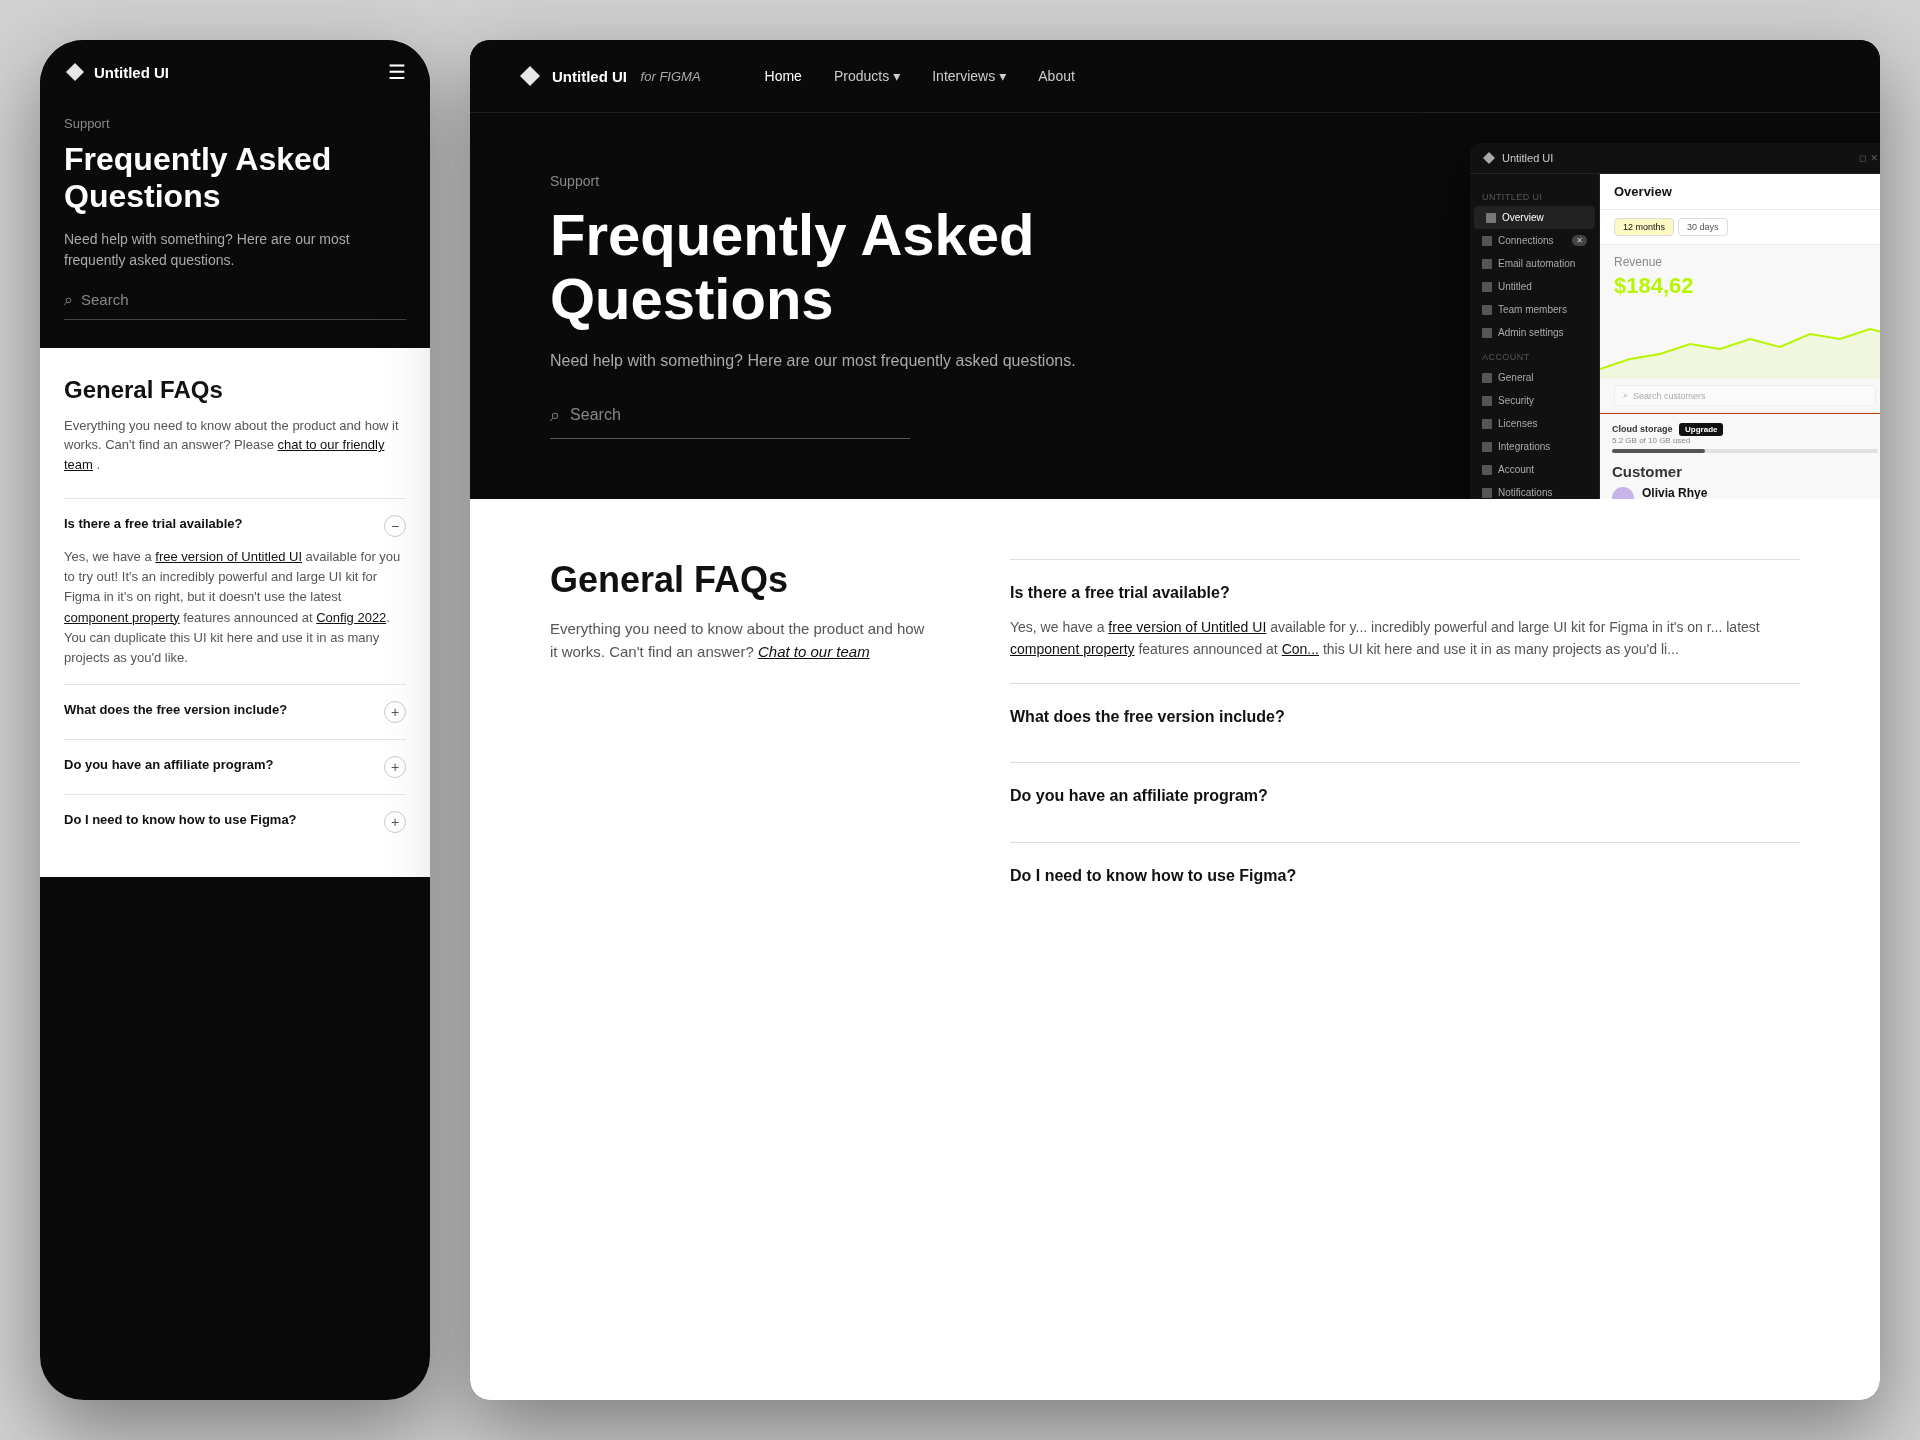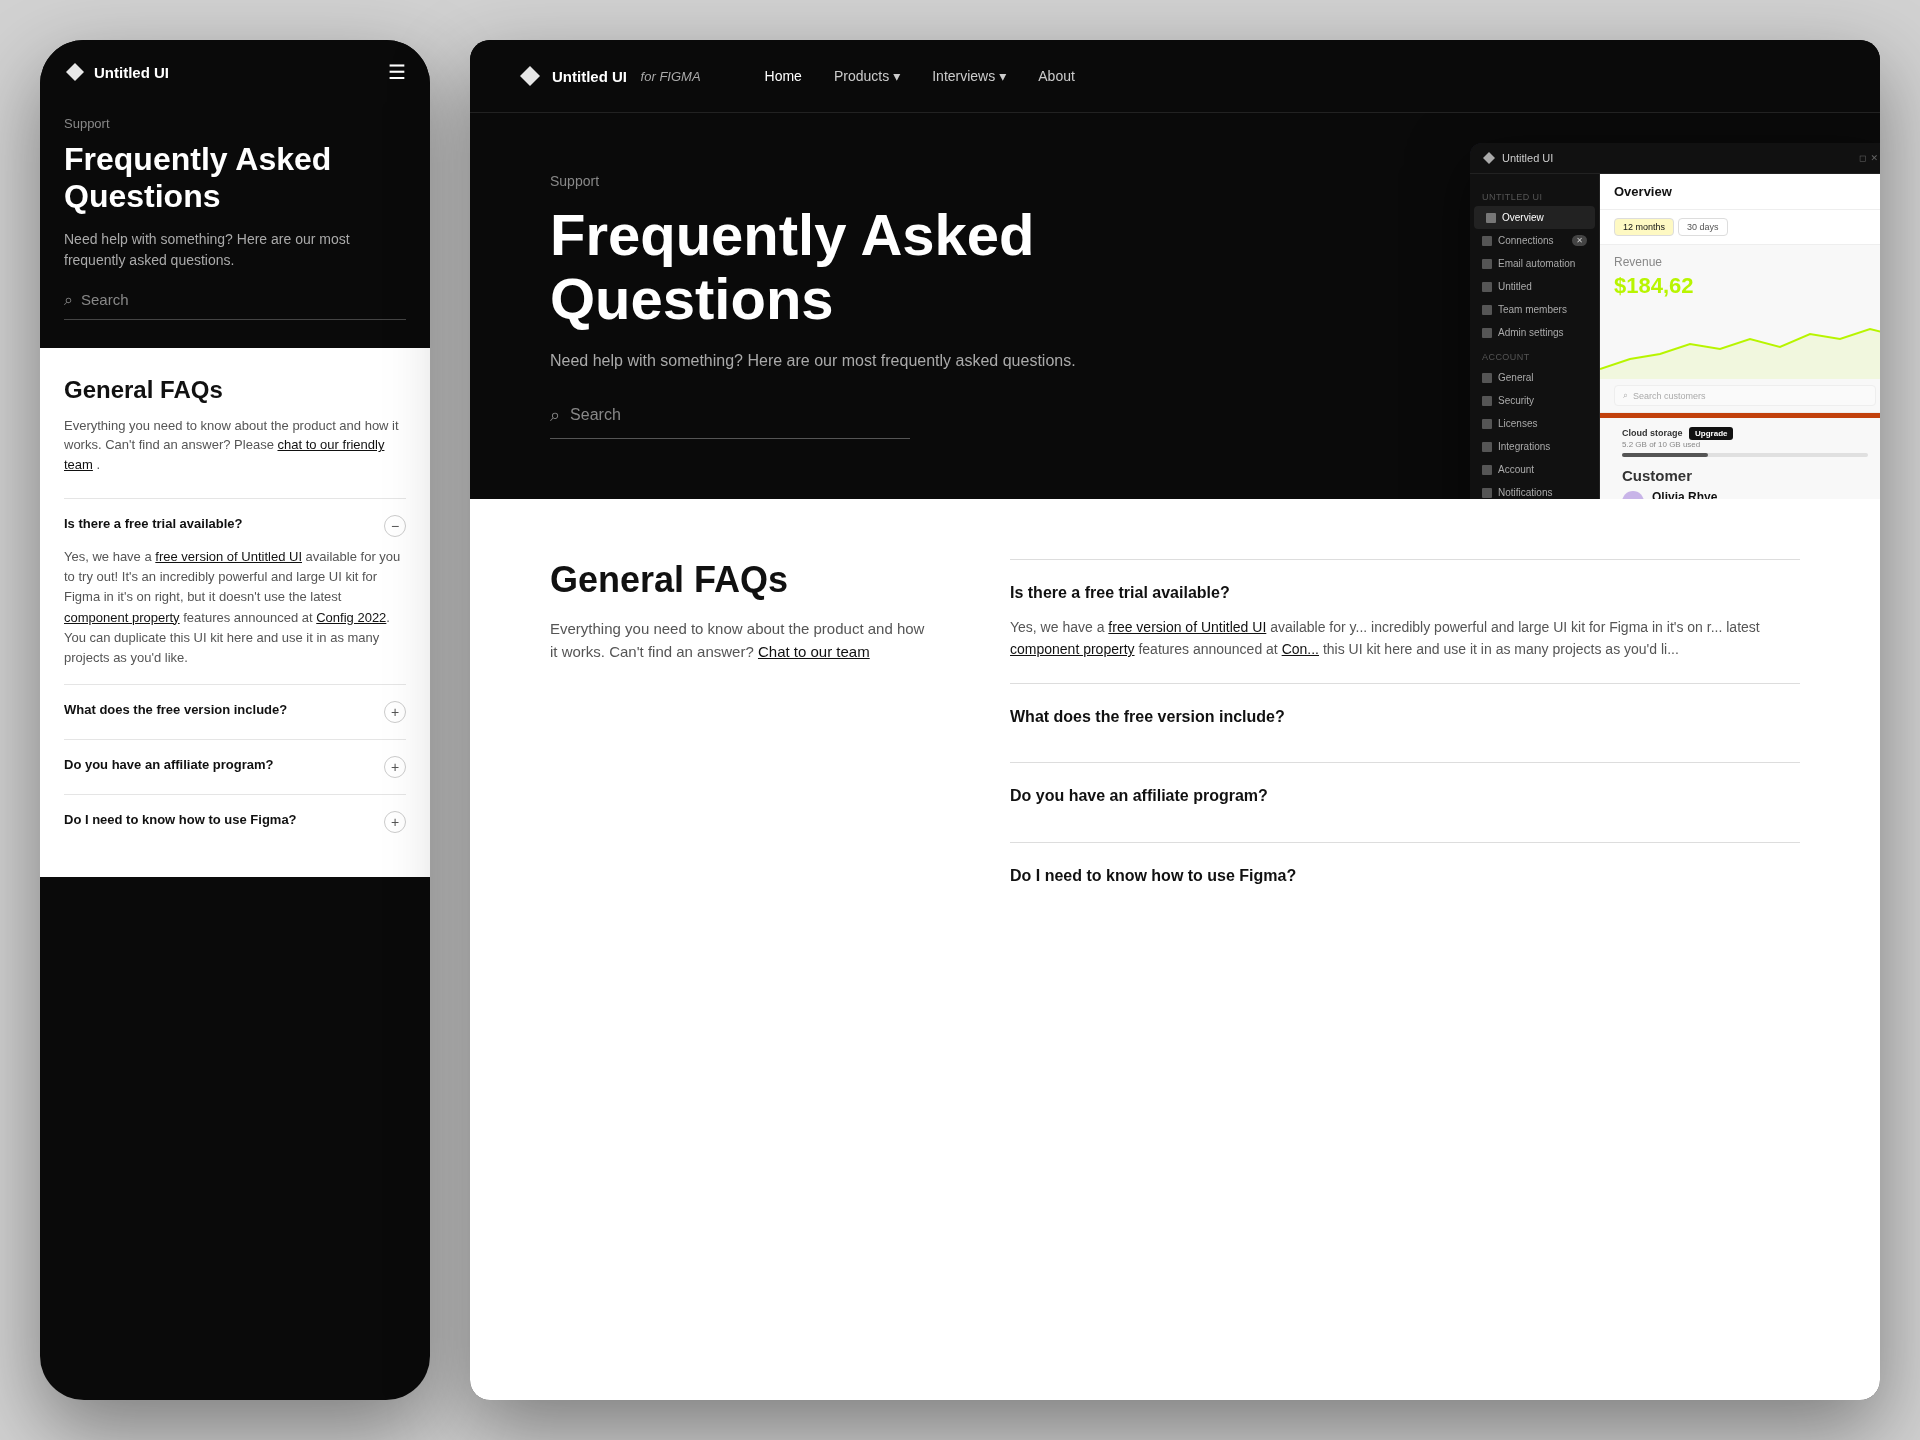--- a/index.html
+++ b/index.html
@@ -357,22 +357,22 @@
       font-size: 22px;
       font-weight: 800;
       color: #b8f500;
     }
     .dash-chart {
       width: 100%;
       height: 70px;
       position: relative;
     }
     .dash-customers-section {
-      border-top: 5px solid #c2410c;
-      padding: 10px 22px;
+      border-top: 1px solid #c2410c;
+      padding: 10px 12px;
     }
     .dash-customer-row {
       display: flex;
       align-items: center;
       gap: 8px;
       margin-bottom: 6px;
     }
     .dash-avatar {
       width: 22px;
       height: 22px;
@@ -443,20 +443,21 @@
       margin-bottom: 16px;
     }
     .desktop-general-desc {
       font-size: 15px;
       color: #555;
       line-height: 1.55;
     }
     .desktop-general-desc a {
       color: #111;
       text-decoration: underline;
+      font-style: italic;
     }
 
     .desktop-faq-item {
       border-top: 1px solid #ddd;
       padding: 22px 0;
     }
     .desktop-faq-question {
       font-size: 16px;
       font-weight: 600;
       color: #111;

